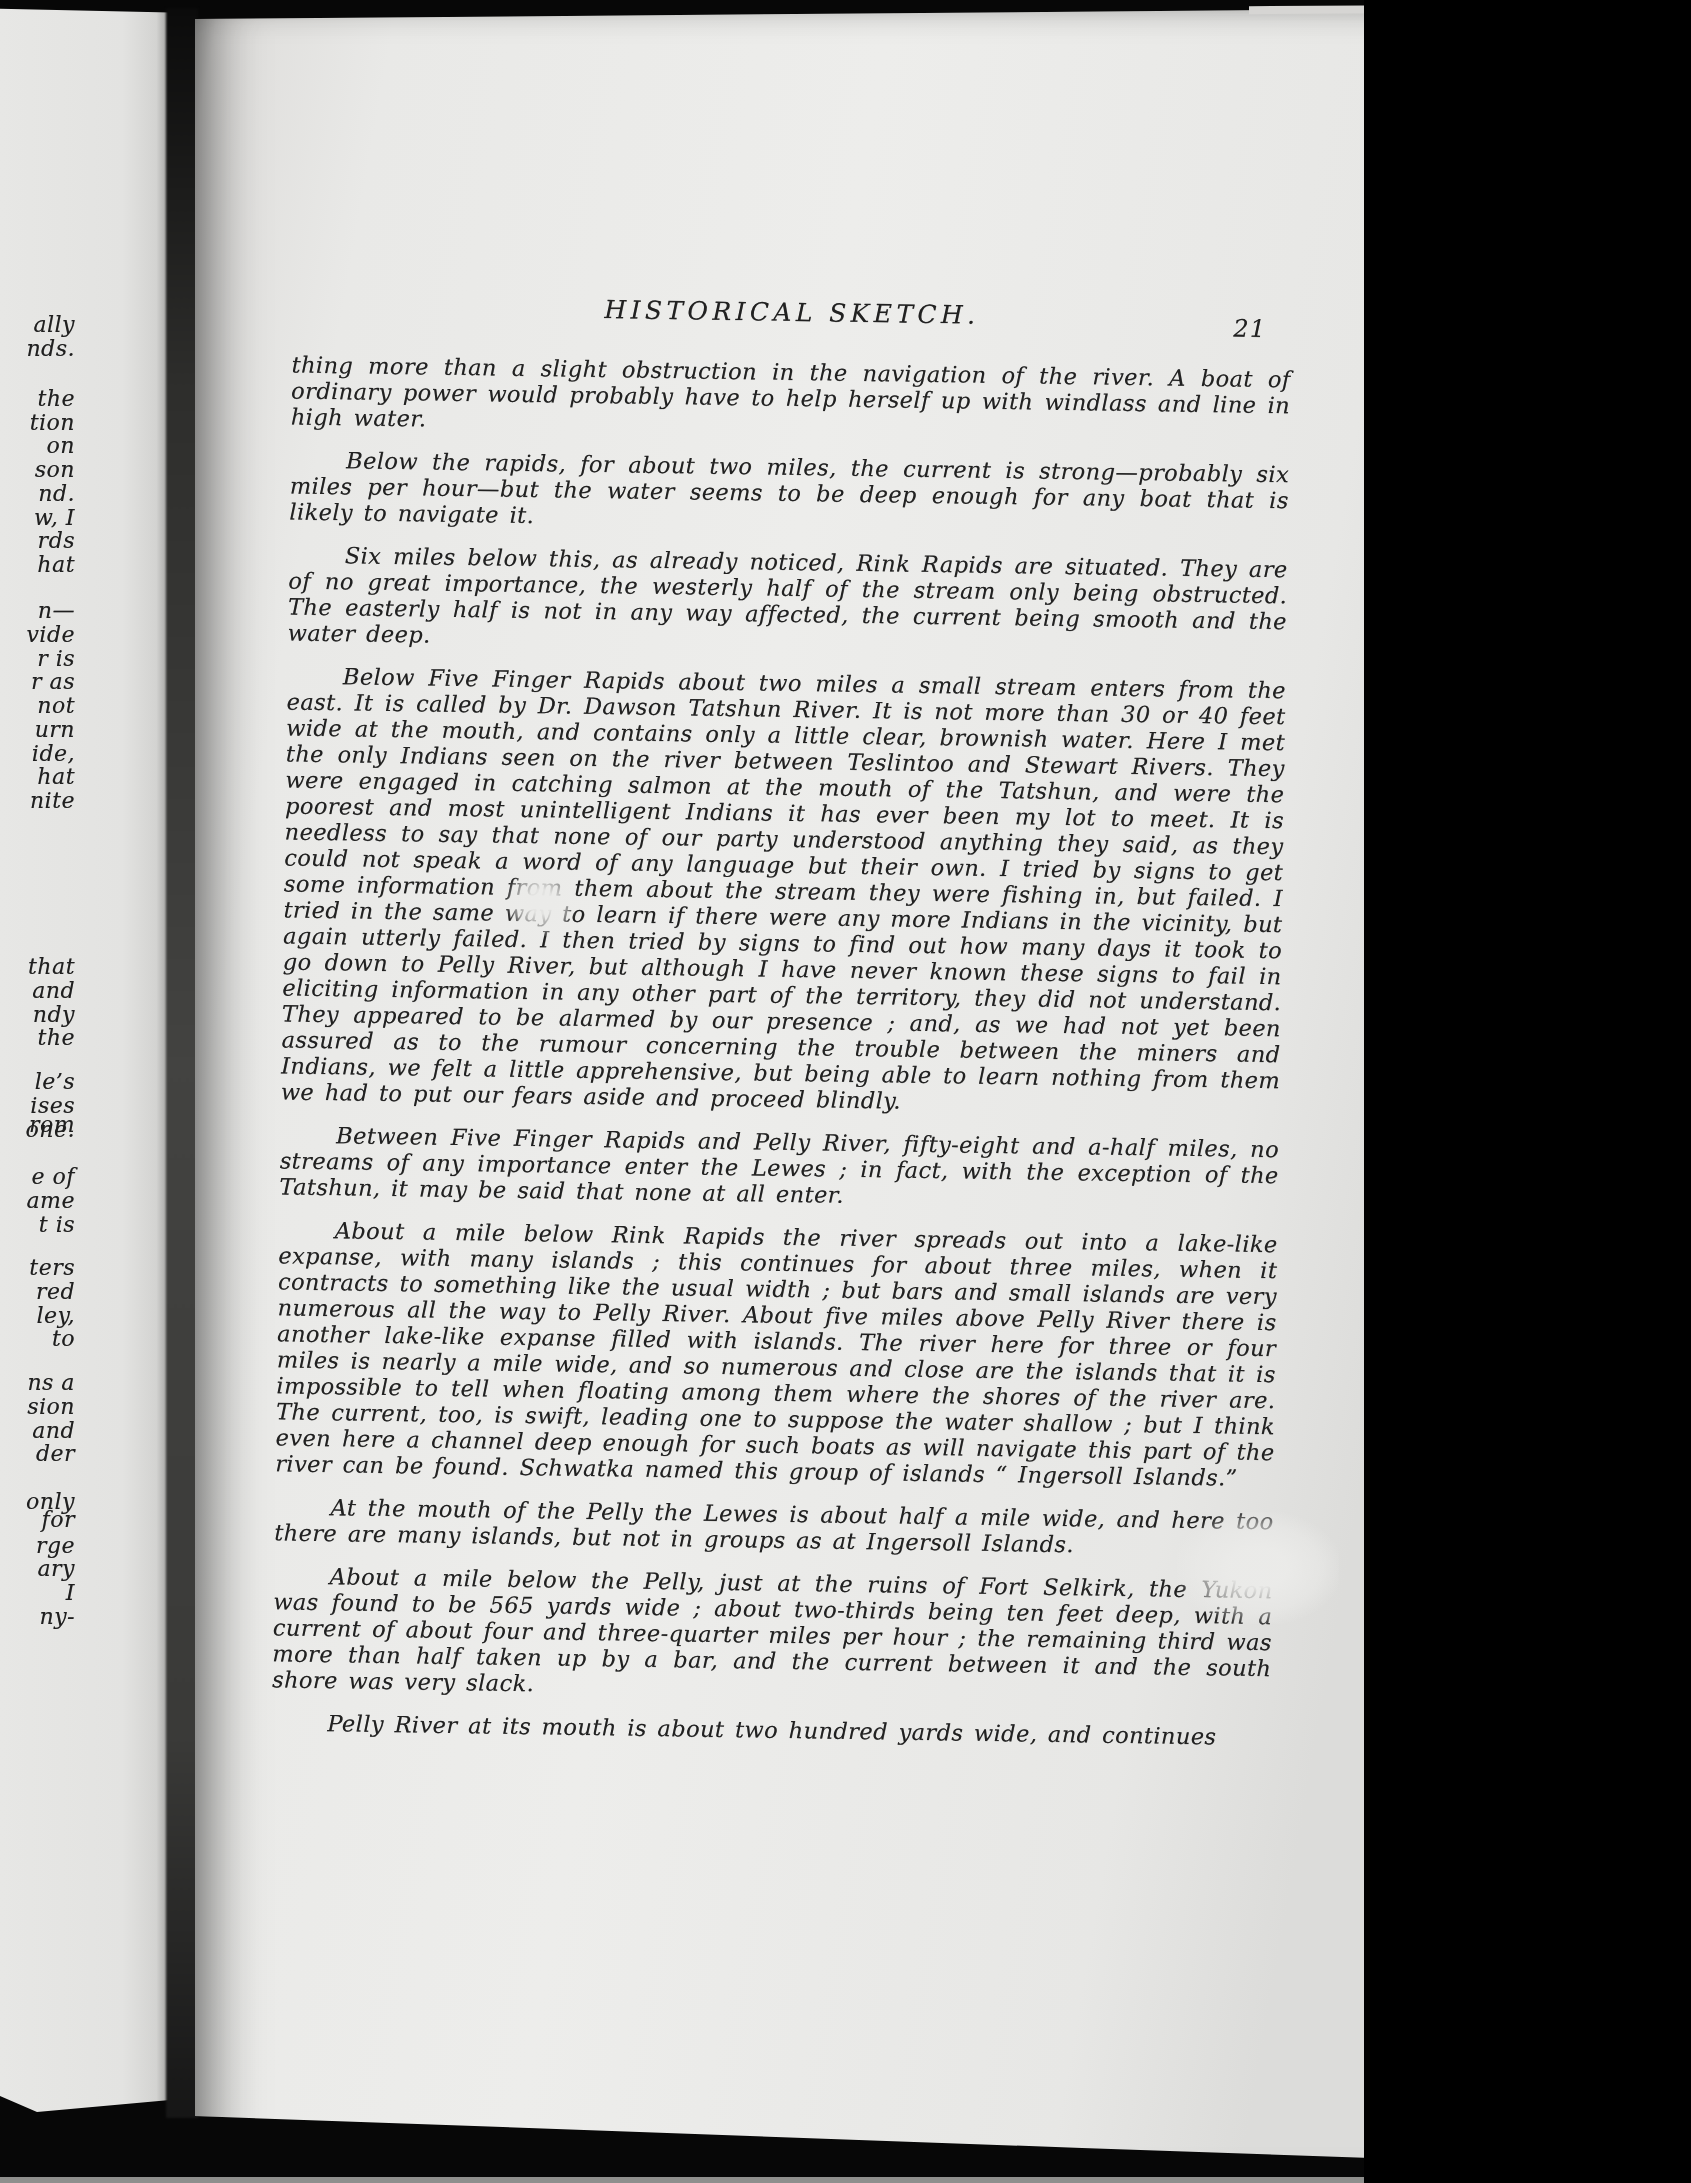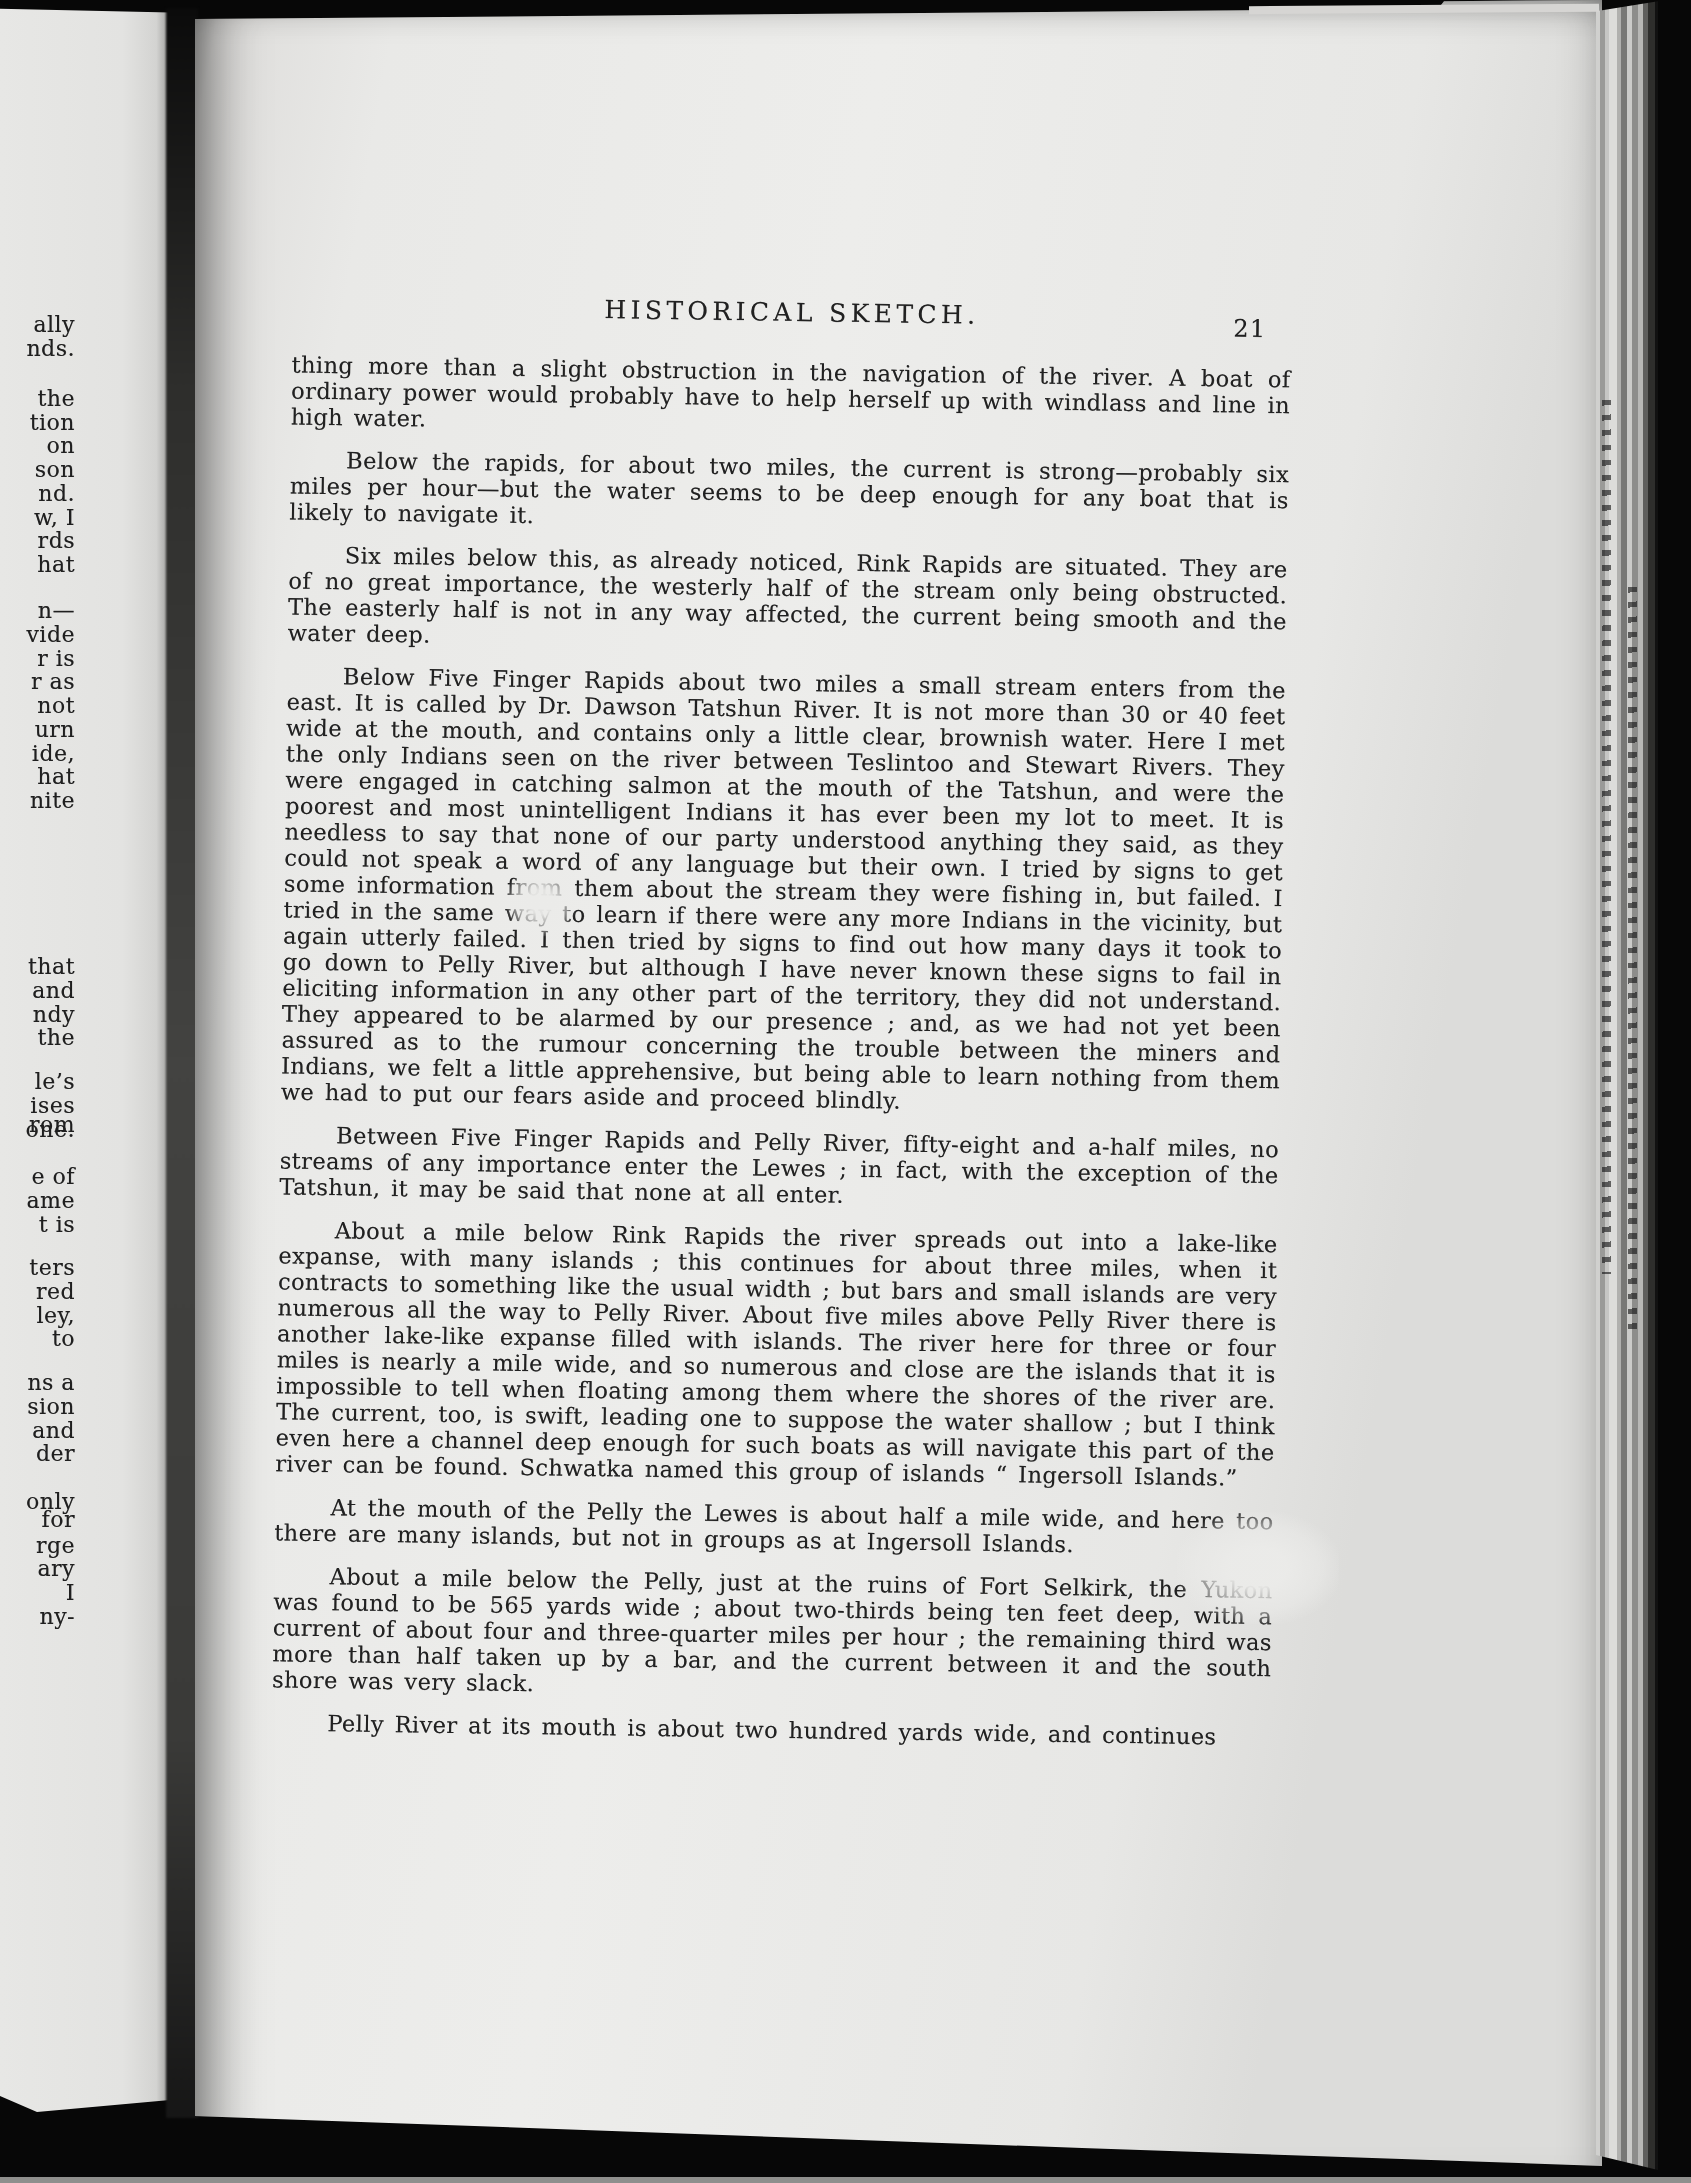--- a/index.html
+++ b/index.html
@@ -1,22 +1,23 @@
 <!DOCTYPE html>
 <html style="font-size:10px"><head>
 <meta charset="utf-8">
 <style>
   html, body { margin: 0; padding: 0; background: #000; }
   .scene {
     position: relative;
-    width: 1691px;
+    width: 1364px;
     height: 2183px;
     background: #070707;
     overflow: hidden;
     font-family: "DejaVu Serif", serif;
+    font-style: italic;
   }
 
   
   .left-page {
     position: absolute;
     left: 0; top: 0;
     width: 170px; height: 2183px;
     background: linear-gradient(90deg, #e7e7e5 0%, #e3e3e1 72%, #d3d3d1 92%, #9a9a98 100%);
     clip-path: polygon(0 8.7px, 100% 12.5px, 100% 2100px, 37px 2112px, 0 2096px);
   }

